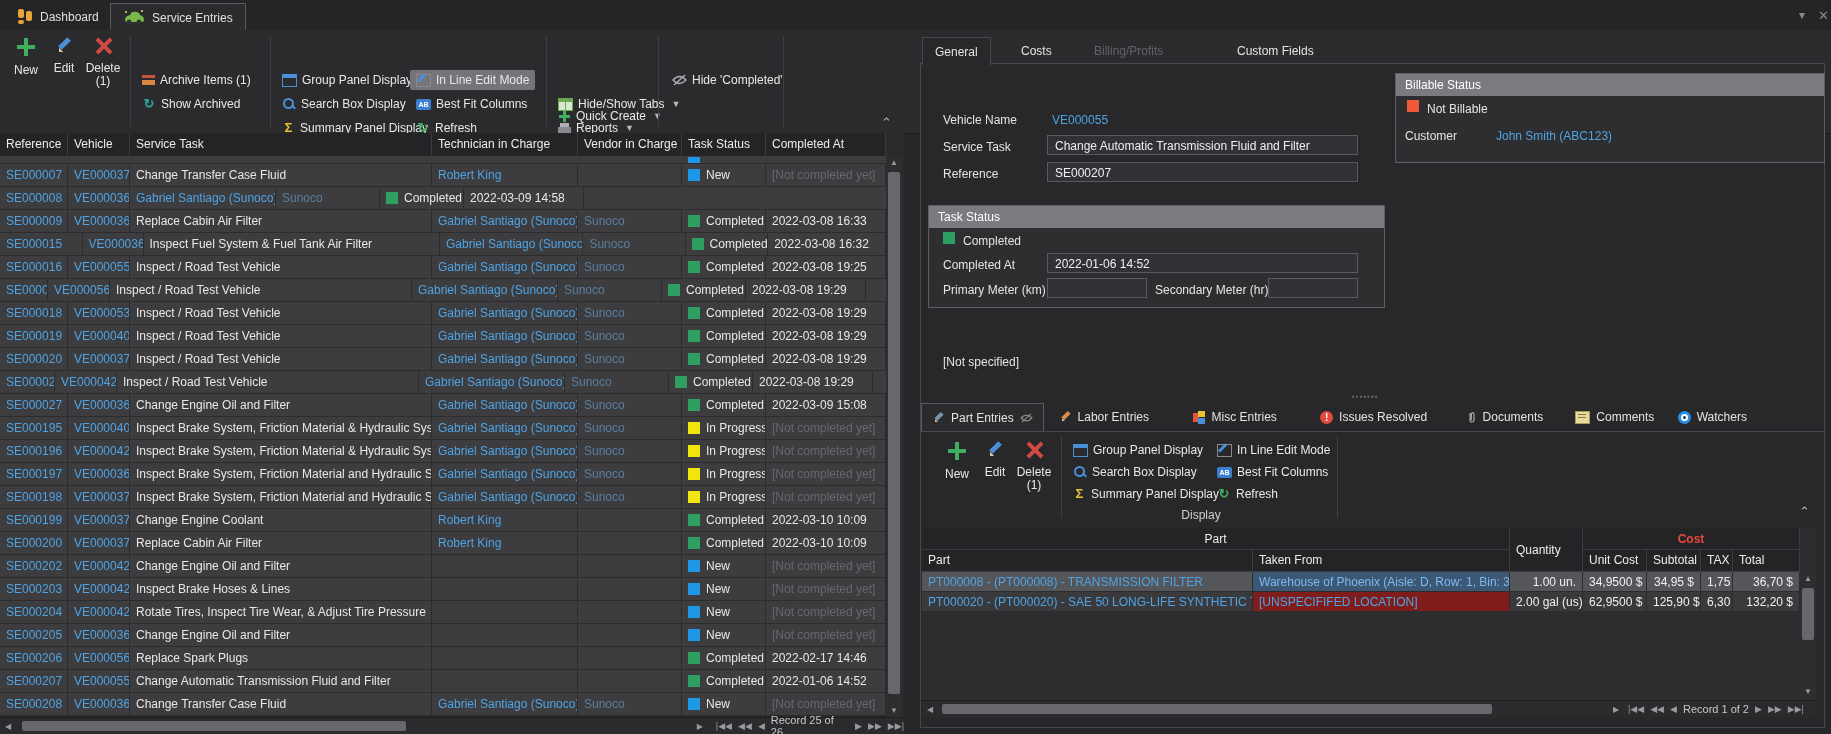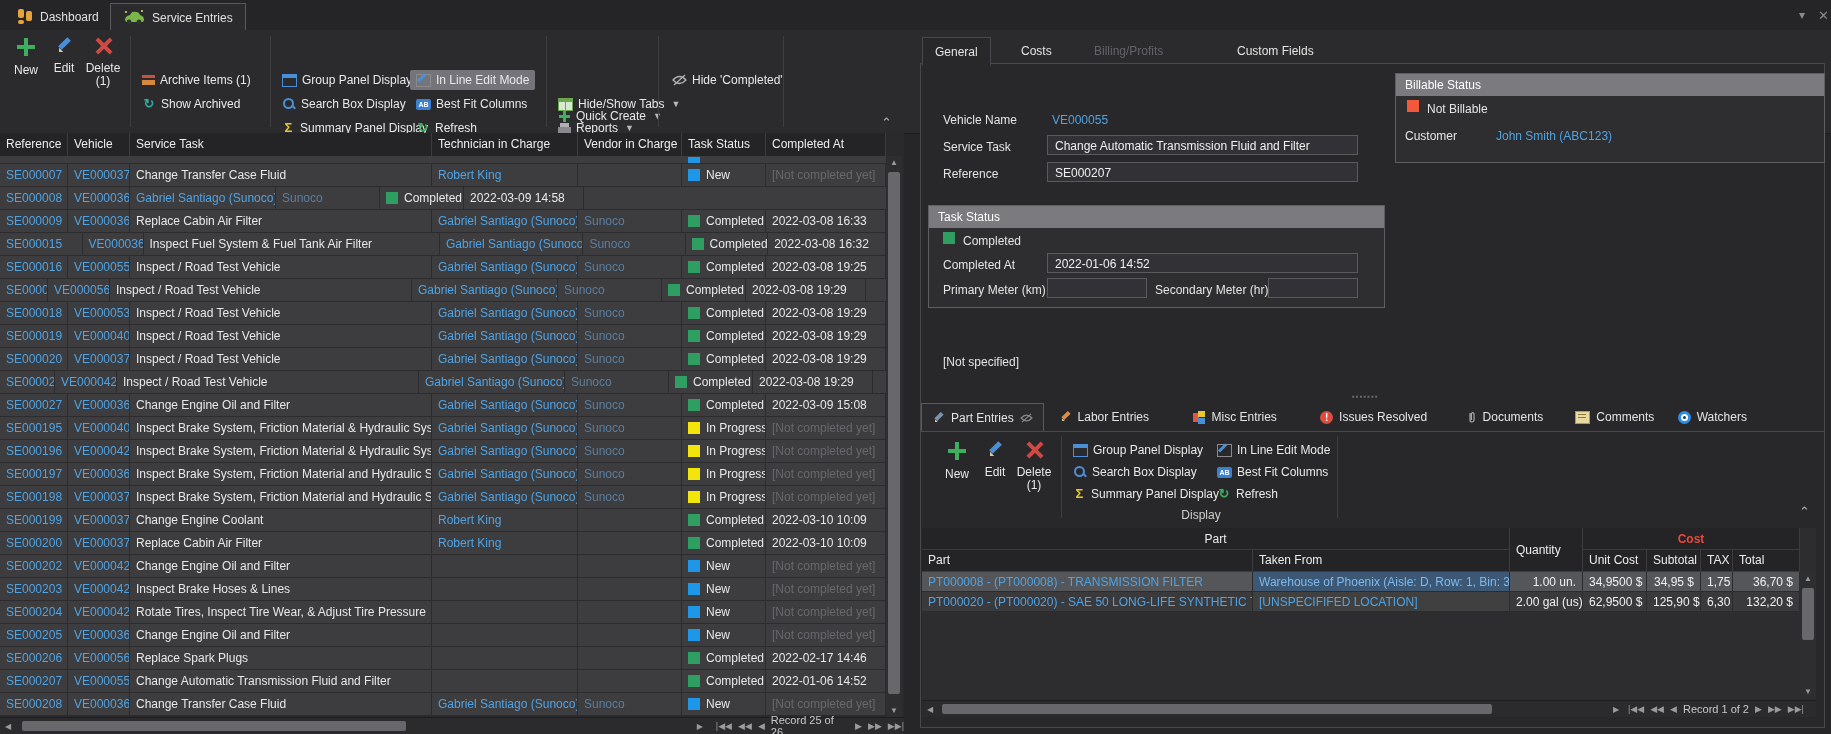--- a/index.html
+++ b/index.html
@@ -631,21 +631,21 @@
             <div class="pg-dcell" style="width: 331px; background: rgb(84, 86, 89); color: rgb(79, 163, 227);">PT000008 - (PT000008) - TRANSMISSION FILTER</div>
             <div class="pg-dcell" style="width: 257px; color: rgb(125, 185, 238); background: rgb(60, 88, 116);">Warehouse of Phoenix (Aisle: D, Row: 1, Bin: 3)</div>
             <div class="pg-dcell" style="width: 73px; background: rgb(84, 86, 89); color: rgb(240, 240, 240); text-align: right;">1.00 un.</div>
             <div class="pg-dcell" style="width: 64px; background: rgb(84, 86, 89); color: rgb(240, 240, 240); text-align: right;">34,9500 $</div>
             <div class="pg-dcell" style="width: 54px; background: rgb(84, 86, 89); color: rgb(240, 240, 240); text-align: right;">34,95 $</div>
             <div class="pg-dcell" style="width: 32px; background: rgb(84, 86, 89); color: rgb(240, 240, 240); text-align: right;">1,75 $</div>
             <div class="pg-dcell" style="width: 67px; background: rgb(84, 86, 89); color: rgb(240, 240, 240); text-align: right;">36,70 $</div>
           </div>
           <div class="pg-row">
             <div class="pg-dcell" style="width: 331px; background: rgb(58, 58, 61); color: rgb(79, 163, 227);">PT000020 - (PT000020) - SAE 50 LONG-LIFE SYNTHETIC TRAN</div>
-            <div class="pg-dcell" style="width: 257px; background: #404040; color: rgb(79, 163, 227);">[UNSPECIFIFED LOCATION]</div>
+            <div class="pg-dcell" style="width: 257px; background: #7f1d1d; color: rgb(79, 163, 227);">[UNSPECIFIFED LOCATION]</div>
             <div class="pg-dcell" style="width: 73px; background: rgb(58, 58, 61); color: rgb(240, 240, 240); text-align: right;">2.00 gal (us)</div>
             <div class="pg-dcell" style="width: 64px; background: rgb(58, 58, 61); color: rgb(240, 240, 240); text-align: right;">62,9500 $</div>
             <div class="pg-dcell" style="width: 54px; background: rgb(58, 58, 61); color: rgb(240, 240, 240); text-align: right;">125,90 $</div>
             <div class="pg-dcell" style="width: 32px; background: rgb(58, 58, 61); color: rgb(240, 240, 240); text-align: right;">6,30 $</div>
             <div class="pg-dcell" style="width: 67px; background: rgb(58, 58, 61); color: rgb(240, 240, 240); text-align: right;">132,20 $</div>
           </div>
         </div>
 
       <div class="scrollbar" style="left:878px;top:44px;width:16px;height:126px;">
         <div class="sb-arrow" style="left:0;top:2px;width:16px;">▲</div>

